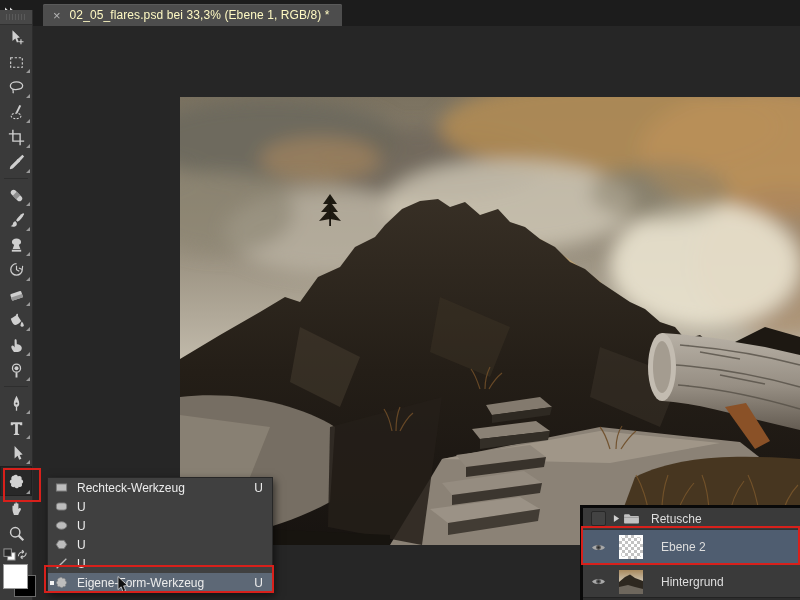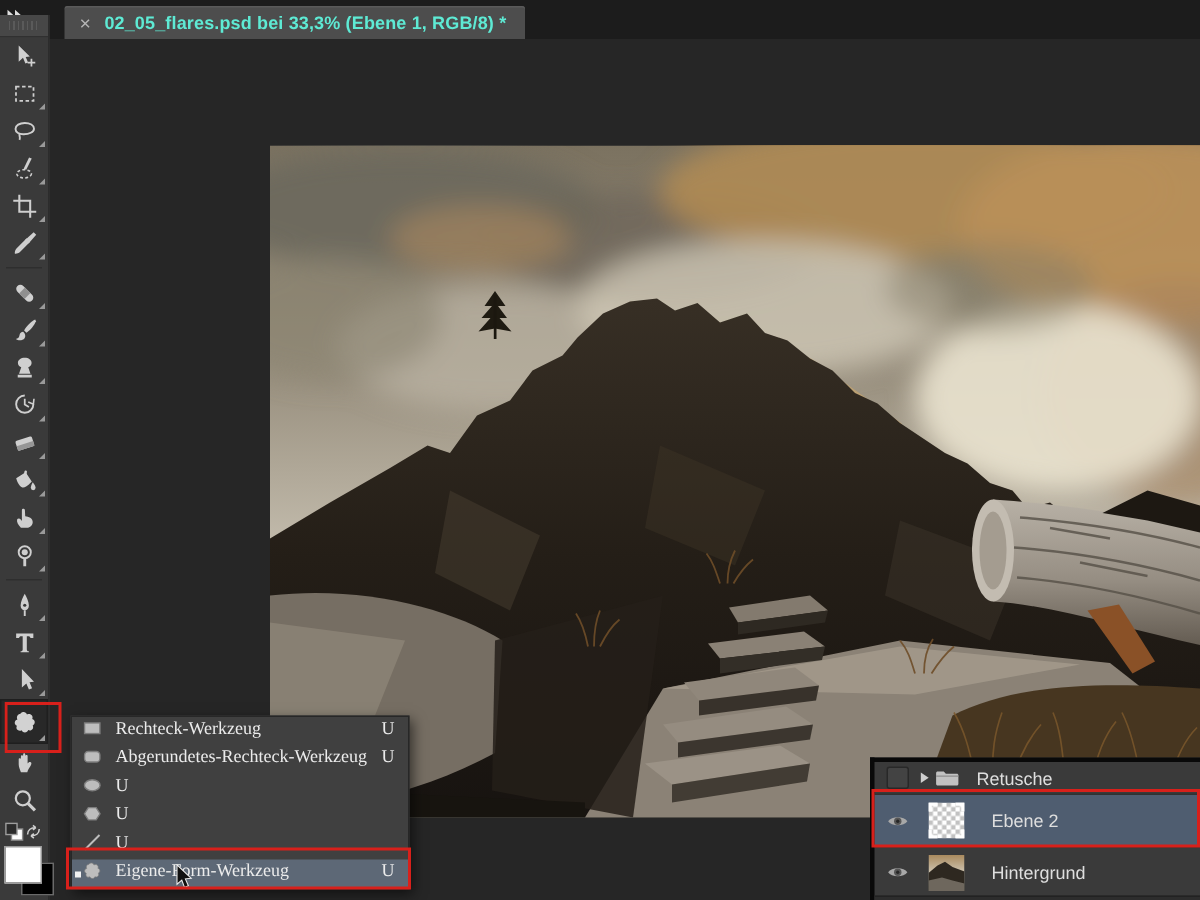--- a/index.html
+++ b/index.html
@@ -10,21 +10,21 @@
   }
   
   .top-bar{position:absolute;left:0;top:0;width:800px;height:26px;background:#1c1c1c;}
   .collapse-arrows{position:absolute;left:4px;top:2px;width:12px;height:9px;}
   .doc-tab{
     position:absolute;left:43px;top:4px;height:22px;background:#4d4d4d;
     display:inline-flex;align-items:center;gap:9px;padding:0 12px 0 10px;
     border-radius:2px 2px 0 0;box-shadow:inset 0 1px 0 #5a5a5a;
   }
   .doc-tab .close{color:#b5b5b5;font-size:13px;line-height:1;cursor:default;}
-  .doc-tab .title{color:#5eead4;font-size:12px;font-weight:bold;white-space:nowrap;letter-spacing:0.1px;}
+  .doc-tab .title{color:#fef9c3;font-size:12px;font-weight:normal;white-space:nowrap;letter-spacing:0.1px;}
   
   .tools-panel{position:absolute;left:0;top:10px;width:32px;height:590px;background:#3a3a3a;border-right:1px solid #2c2c2c;}
   .tools-header{height:14px;background:#474747;border-bottom:1px solid #303030;position:relative;}
   .tools-header::after{
     content:"";position:absolute;left:6px;right:6px;top:4px;height:6px;
     background:repeating-linear-gradient(90deg,#5a5a5a 0 1px,transparent 1px 3px);
   }
   .tools-list{position:relative;}
   .tool-btn{width:32px;height:25px;display:flex;align-items:center;justify-content:center;position:relative;}
   .tool-btn svg{width:17px;height:17px;display:block;}
@@ -41,21 +41,21 @@
   .bg-swatch{position:absolute;left:14px;top:13px;width:20px;height:20px;background:#000;border:1px solid #6a6a6a;}
   .fg-swatch{position:absolute;left:3px;top:2px;width:23px;height:23px;background:#fff;border:1px solid #9a9a9a;}
   
   .photo{position:absolute;left:180px;top:97px;width:620px;height:448px;}
   .photo svg{display:block;width:620px;height:448px;}
   
   .shape-menu{
     position:absolute;left:47px;top:477px;width:224px;background:#404040;
     border:1px solid #272727;box-shadow:2px 3px 8px rgba(0,0,0,.55);z-index:20;
   }
-  .menu-row{height:19px;display:flex;align-items:flex-start;position:relative;padding-left:7px;font-family:Liberation Serif, serif;}
+  .menu-row{height:19px;display:flex;align-items:center;position:relative;padding-left:7px;}
   .menu-row .mi{width:15px;height:14px;margin-right:7px;display:flex;align-items:center;}
   .menu-row .mi svg{width:13px;height:13px;}
   .menu-row .ml{color:#ececec;font-size:12px;white-space:nowrap;flex:1;}
   .menu-row .ms{color:#ececec;font-size:12px;padding-right:9px;}
   .menu-row.hilite{background:#5d6876;}
   .menu-row .cur-dot{position:absolute;left:2px;top:8px;width:4px;height:4px;background:#f2f2f2;}
   .menu-cursor{position:absolute;left:69px;top:98px;width:12px;height:18px;z-index:30;}
   
   .layers-panel{
     position:absolute;left:580px;top:505px;width:220px;height:95px;
@@ -347,21 +347,20 @@
         </span>
         <span class="ml">Rechteck-Werkzeug</span>
         <span class="ms">U</span>
       </div>
       <div class="menu-row">
         <span class="mi">
           <svg viewBox="0 0 14 14">
             <rect x="1.5" y="3.2" width="11" height="7.6" rx="2.6" fill="#bdbdbd" stroke="#7d7d7d"></rect>
           </svg>
         </span>
-        <span class="ml">Abgerundetes-Rechteck-Werkzeug</span>
         <span class="ms">U</span>
       </div>
       <div class="menu-row">
         <span class="mi">
           <svg viewBox="0 0 14 14">
             <ellipse cx="7" cy="7" rx="5.6" ry="4" fill="#bdbdbd" stroke="#7d7d7d"></ellipse>
           </svg>
         </span>
         <span class="ms">U</span>
       </div>

